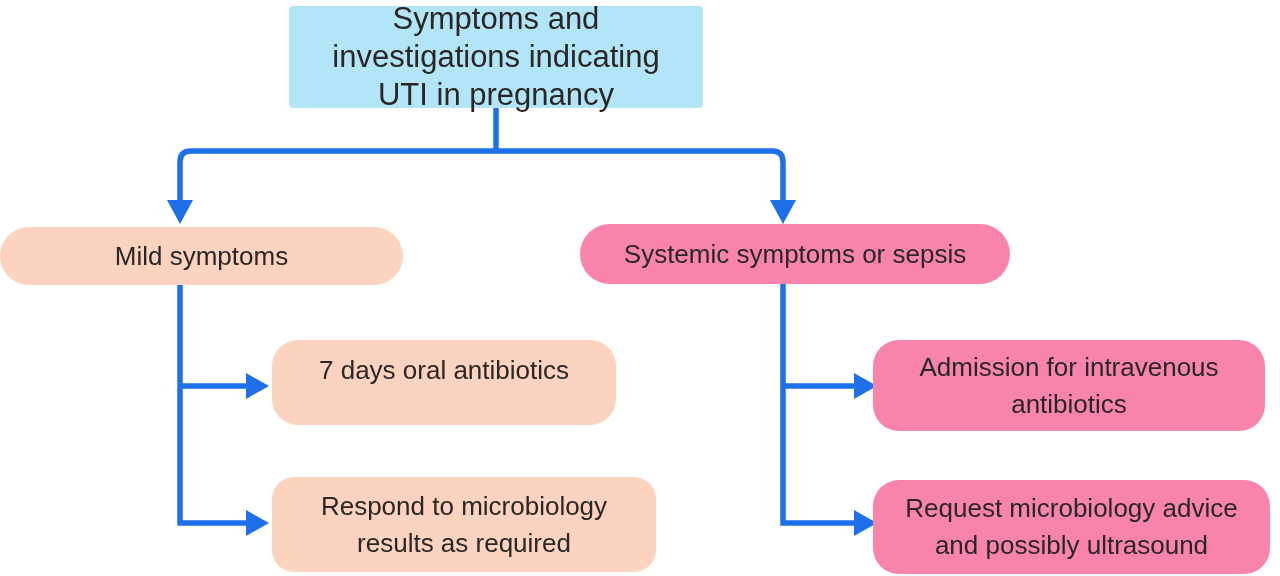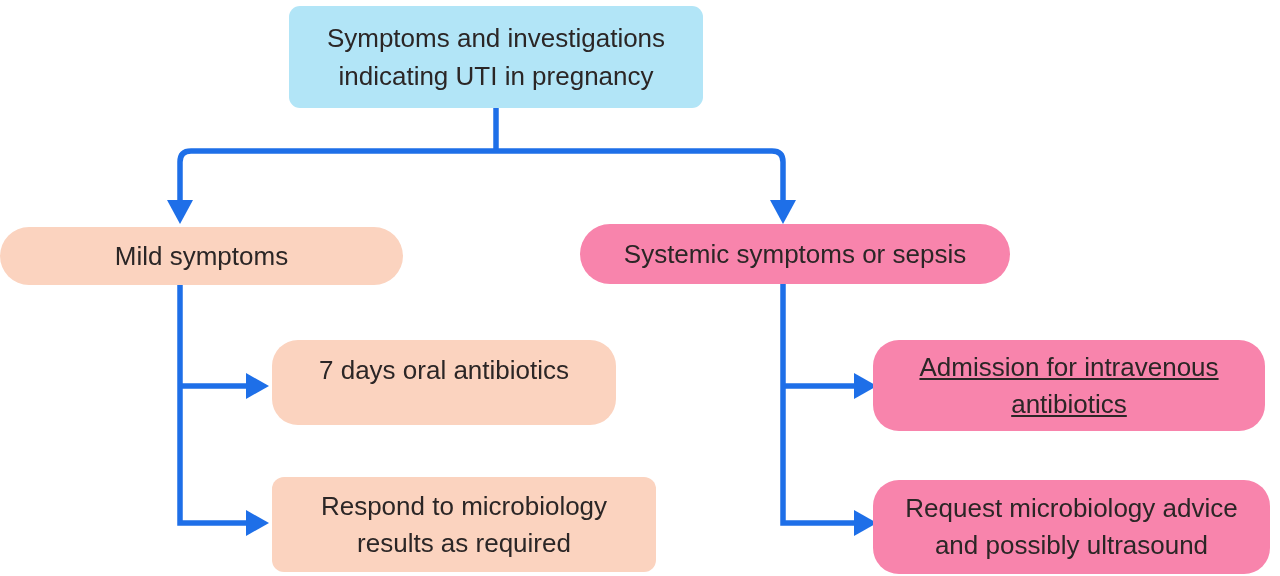--- a/index.html
+++ b/index.html
@@ -31,24 +31,24 @@
     justify-content: center;
     text-align: center;
     font-size: 26px;
     line-height: 37px;
     color: #2b2626;
     letter-spacing: 0px;
   }
   .node-root {
     left: 289px; top: 6px;
     width: 414px; height: 102px;
-    border-radius: 11px;
+    border-radius: 4px;
     background: #b2e5f7;
     padding: 0 18px;
-    font-size: 26px;
+    font-size: 31px;
     line-height: 38px;
   }
   .node-mild {
     left: 0px; top: 227px;
     width: 403px; height: 58px;
     border-radius: 29px;
     background: #fbd3bf;
     padding: 0 32px;
   }
   .node-systemic {
@@ -62,31 +62,30 @@
     left: 272px; top: 340px;
     width: 344px; height: 85px;
     border-radius: 26px;
     background: #fbd3bf;
     padding: 12px 20px 0 20px;
     align-items: flex-start;
   }
   .node-respond {
     left: 272px; top: 477px;
     width: 384px; height: 95px;
-    border-radius: 12px;
+    border-radius: 22px;
     background: #fbd3bf;
     padding: 0 20px;
   }
   .node-admission {
     left: 873px; top: 340px;
     width: 392px; height: 91px;
     border-radius: 26px;
     background: #f884ac;
     padding: 0 18px;
-    text-decoration: underline;
   }
   .node-request {
     left: 873px; top: 480px;
     width: 397px; height: 94px;
     border-radius: 26px;
     background: #f884ac;
     padding: 0 18px;
     justify-content: flex-end;
   }
 </style>

